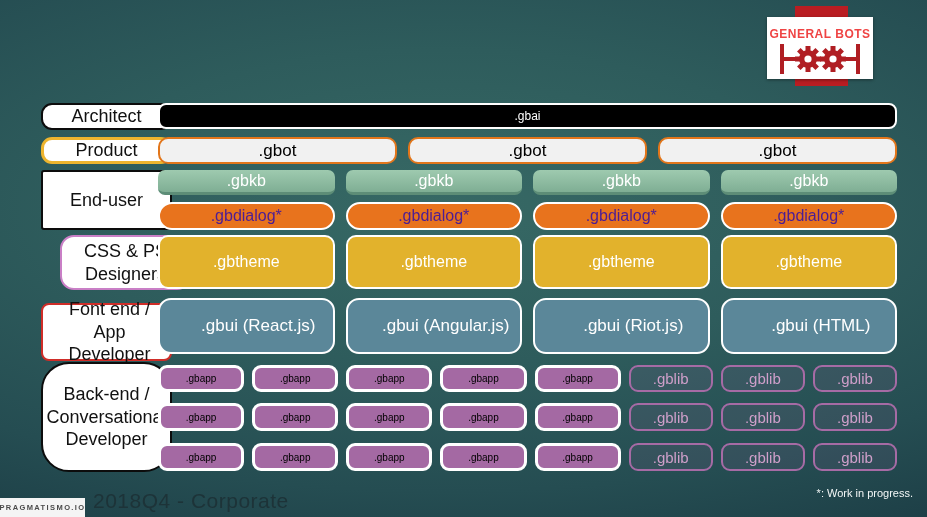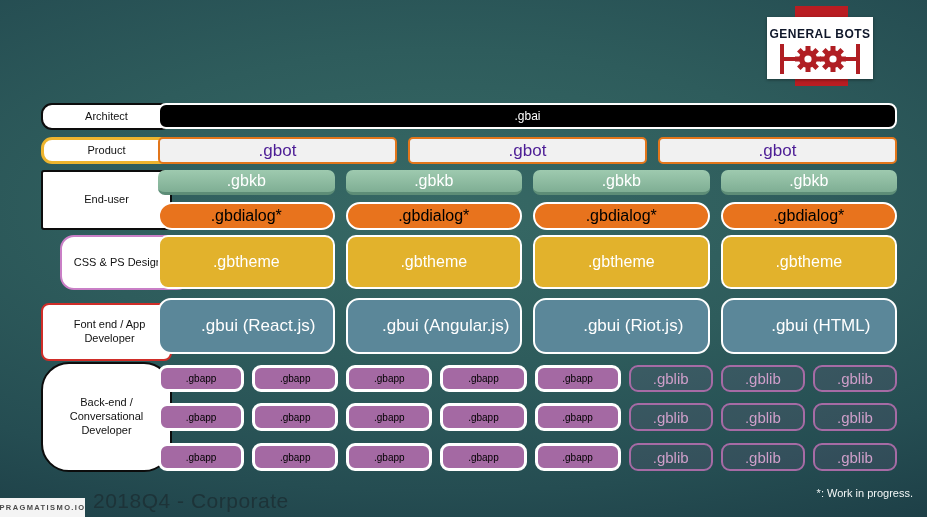--- a/index.html
+++ b/index.html
@@ -15,26 +15,26 @@
     position:absolute;left:57px;top:38px;
     font-size:37px;letter-spacing:1px;color:#e9efee;font-weight:400;
   }
   
   .logo-stripe{position:absolute;left:795px;top:6px;width:53px;height:80px;background:#b91d22;}
   .logo-card{
     position:absolute;left:767px;top:17px;width:106px;height:62px;background:#ffffff;
     display:flex;flex-direction:column;align-items:center;justify-content:center;
     box-shadow:0 1px 3px rgba(0,0,0,.4);
   }
-  .logo-text{color:#0f172a;font-weight:bold;font-size:12px;letter-spacing:.5px;line-height:1;margin-top:9px;}
+  .logo-text{color:#ef4444;font-weight:bold;font-size:12px;letter-spacing:.5px;line-height:1;margin-top:9px;}
   
   .role{
     position:absolute;left:41px;width:131px;background:#ffffff;color:#111;
     display:flex;align-items:center;justify-content:center;text-align:center;
-    font-size:11px;line-height:1.25;border-radius:11px;box-sizing:border-box;padding:2px 6px;
+    font-size:18px;line-height:1.25;border-radius:11px;box-sizing:border-box;padding:2px 6px;
   }
   .role.architect{top:103px;height:27px;border:2px solid #0c0c0c;}
   .role.product{top:137px;height:27px;border:3px solid #edb42e;}
   .role.enduser{top:170px;height:60px;border:2px solid #0c0c0c;border-radius:3px;}
   .role.designers{top:235px;height:55px;border:2px solid #c97fc6;border-radius:14px;margin-left:19px;}
   .role.frontend{top:303px;height:58px;border:2px solid #cf2d28;border-radius:8px;padding-left:12px;}
   .role.backend{top:362px;height:110px;border:2px solid #0c0c0c;border-radius:28px;}
   
   .row{position:absolute;left:158px;width:739px;display:flex;gap:11px;}
   .row-gbai{top:103px;height:26px;}
@@ -45,24 +45,24 @@
   .row-gbui{top:298px;height:56px;}
   .row-apps{gap:8px;}
   .row-apps1{top:365px;height:27px;}
   .row-apps2{top:403px;height:28px;}
   .row-apps3{top:443px;height:28px;}
   .box{
     flex:1;display:flex;align-items:center;justify-content:center;
     box-sizing:border-box;white-space:nowrap;
   }
   .gbai{background:#000;border:2px solid #fff;border-radius:8px;color:#fff;font-size:12px;}
-  .gbot{background:#f1f1f1;border:2px solid #e2761b;border-radius:5px;color:#4c1d95;font-size:17px;}
+  .gbot{background:#f1f1f1;border:2px solid #e2761b;border-radius:10px;color:#000000;font-size:17px;}
   .gbkb{background:linear-gradient(#9ecaaf,#7fae94);border-bottom:3px solid #5d8d77;
         border-radius:7px;color:#fff;font-size:16px;}
-  .gbdialog{background:#e8731d;border:2px solid #fff;border-radius:14px;color:#000000;font-size:16px;}
+  .gbdialog{background:#e8731d;border:2px solid #fff;border-radius:14px;color:#4c1d95;font-size:16px;}
   .gbtheme{background:#e2b22c;border:2px solid #fff;border-radius:10px;color:#fff;font-size:16px;}
   .gbui{background:#5b8799;border:2px solid #fff;border-radius:13px;color:#fff;font-size:17px;padding-left:24px;}
   .gbapp{background:#a469a3;border:3px solid #fff;border-radius:9px;color:#000000;font-size:10px;}
   .gblib{background:rgba(164,105,163,0.12);border:2px solid #a66ba5;border-radius:9px;
          color:#cf9fca;font-size:15px;}
   
   .brand-box{
     position:absolute;left:0;top:498px;width:85px;height:19px;background:#f4f4f4;
     display:flex;align-items:center;justify-content:center;
     font-size:7.5px;letter-spacing:1.4px;color:#4a4a4a;font-weight:bold;

